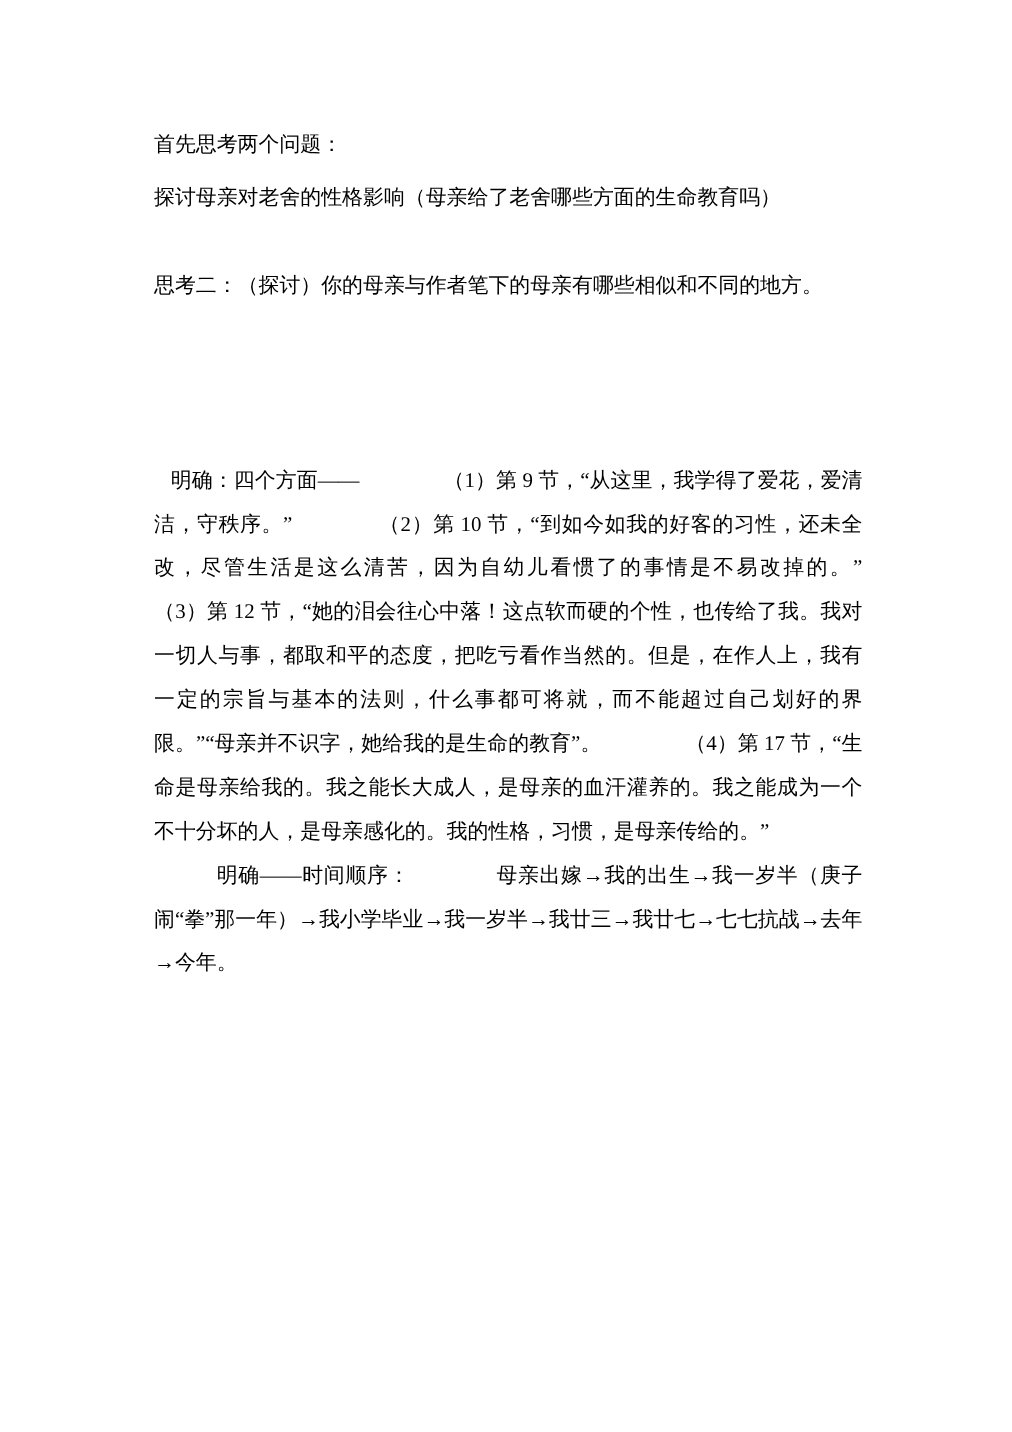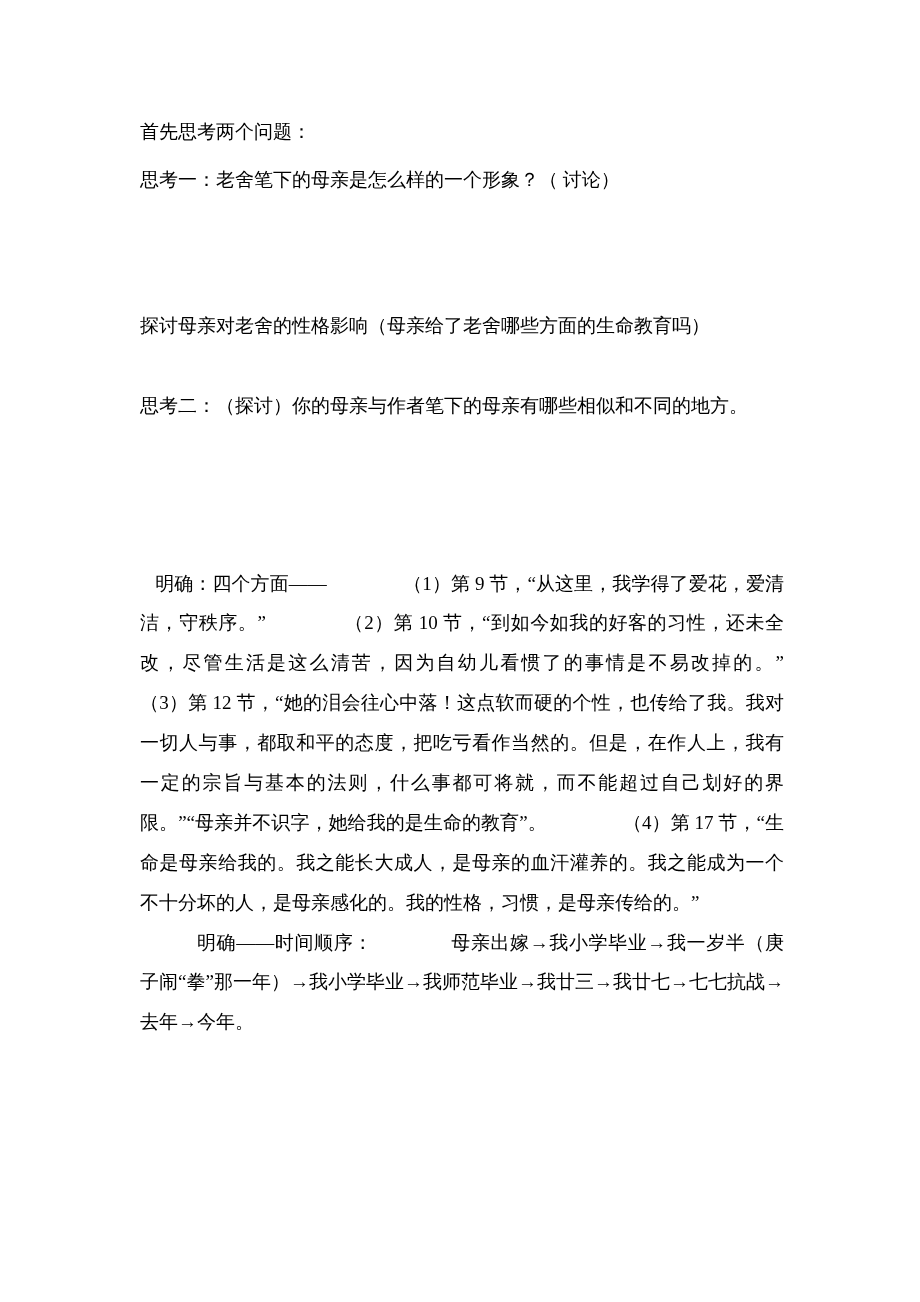--- a/index.html
+++ b/index.html
@@ -51,25 +51,24 @@
     white-space: nowrap;
   }
 </style>
 </head>
 <body>
 
 <div class="page">
 
   <p class="para p-intro">首先思考两个问题：</p>
 
-  <p class="para p-question1">思考一：老舍笔下的母亲是怎么样的一个形象？（ 讨论）</p>
 
   <p class="para p-heading">探讨母亲对老舍的性格影响（母亲给了老舍哪些方面的生命教育吗）</p>
 
   <p class="para p-question2">思考二：（探讨）你的母亲与作者笔下的母亲有哪些相似和不同的地方。</p>
 
   <p class="para p-analysis">明确：四个方面——　　　　（1）第 9 节，“从这里，我学得了爱花，爱清洁，守秩序。”　　　　（2）第 10 节，“到如今如我的好客的习性，还未全改，尽管生活是这么清苦，因为自幼儿看惯了的事情是不易改掉的。”　　　　（3）第 12 节，“她的泪会往心中落！这点软而硬的个性，也传给了我。我对一切人与事，都取和平的态度，把吃亏看作当然的。但是，在作人上，我有一定的宗旨与基本的法则，什么事都可将就，而不能超过自己划好的界限。”“母亲并不识字，她给我的是生命的教育”。　　　　（4）第 17 节，“生命是母亲给我的。我之能长大成人，是母亲的血汗灌养的。我之能成为一个不十分坏的人，是母亲感化的。我的性格，习惯，是母亲传给的。”</p>
 
 
-  <p class="para p-order-a">明确——时间顺序：　　　　母亲出嫁→我小学毕业→我一岁半（庚子闹“拳”那一年）→我小学毕业→我师范毕业→我廿三→我廿七→七七抗战→去年→今年。</p>
+  <p class="para p-order-a">明确——时间顺序：　　　　母亲出嫁→我的出生→我一岁半（庚子闹“拳”那一年）→我小学毕业→我一岁半→我廿三→我廿七→七七抗战→去年→今年。</p>
 
 
 </div>
 
 </body></html>

